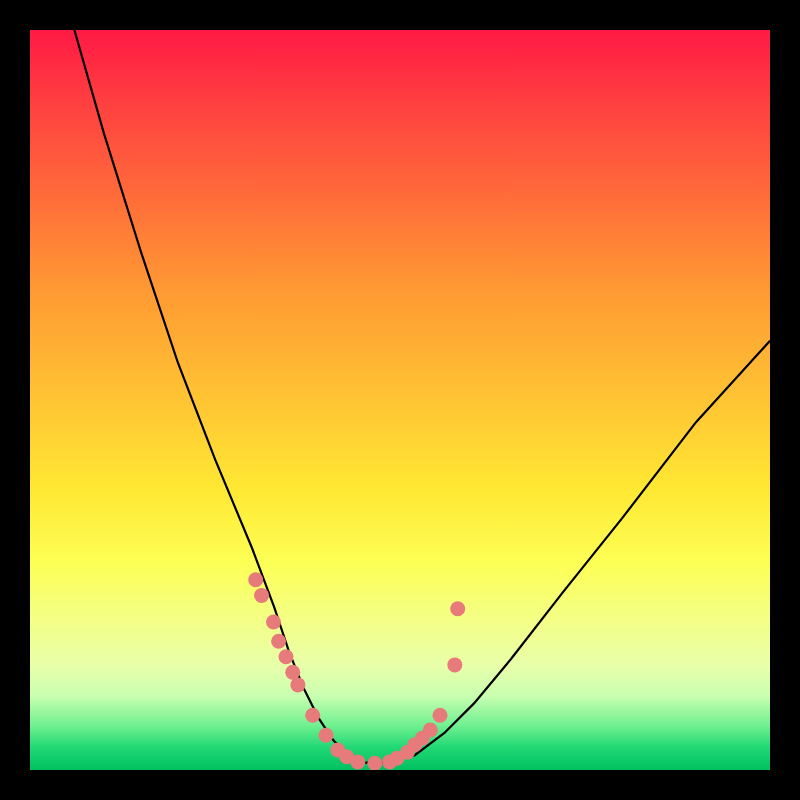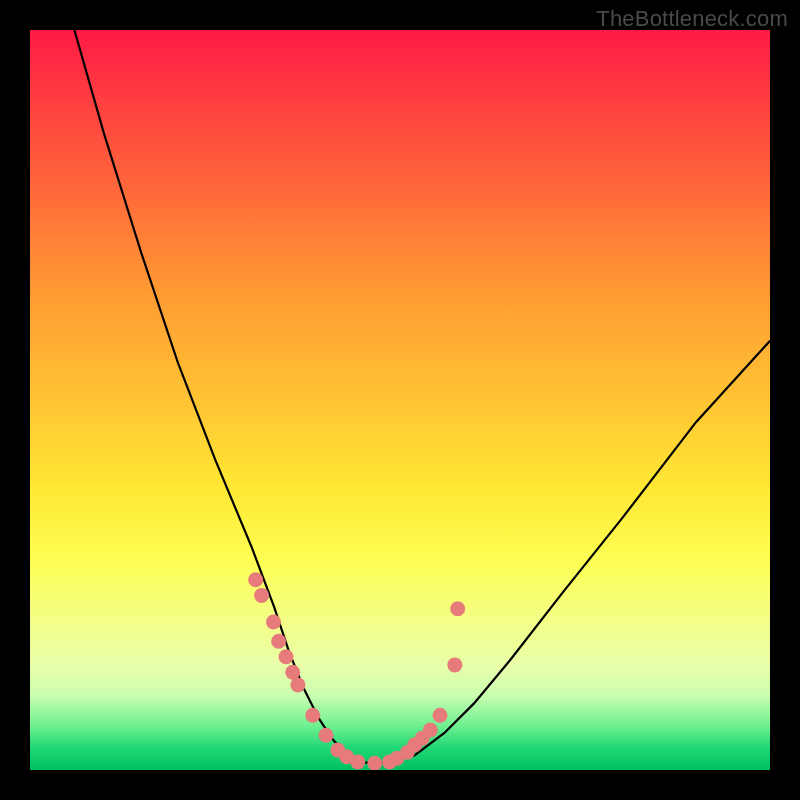--- a/index.html
+++ b/index.html
@@ -54,21 +54,20 @@
     top: 0;
     left: 0;
     width: 740px;
     height: 740px;
   }
 </style>
 </head>
 <body>
 
 <div class="frame">
-  <div class="watermark">TheBottleneck.com</div>
   <div class="plot-area">
     <svg class="curve" viewBox="0 0 740 740">
       <g id="curve-path">
           <path d="M44.4 0.0 L74.0 103.6 L111.0 222.0 L148.0 333.0 L185.0 429.2 L222.0 518.0 L244.2 577.2 L259.0 621.6 L273.8 658.6 L288.6 688.2 L303.4 710.4 L318.2 725.2 L333.0 732.6 L355.2 732.6 L384.8 725.2 L414.4 703.0 L444.0 673.4 L481.0 629.0 L532.8 562.4 L592.0 488.4 L666.0 392.2 L740.0 310.8" fill="none" stroke="#000" stroke-width="2.2"></path>
         </g>
       <g id="marker-group">
           <circle cx="225.7" cy="549.8" r="7.5" fill="#e77a7a"></circle>
           <circle cx="231.6" cy="565.4" r="7.5" fill="#e77a7a"></circle>
           <circle cx="243.5" cy="592.0" r="7.5" fill="#e77a7a"></circle>
           <circle cx="248.6" cy="611.2" r="7.5" fill="#e77a7a"></circle>

